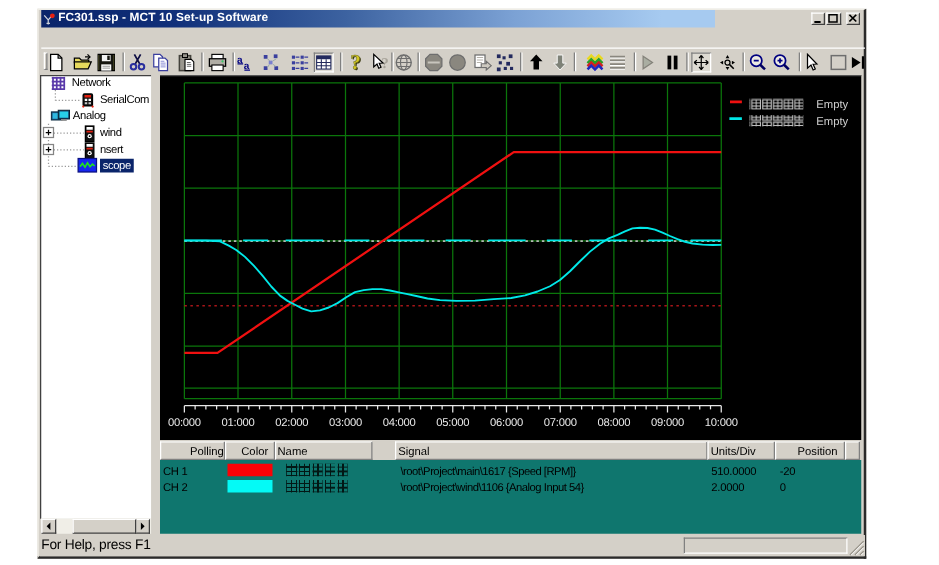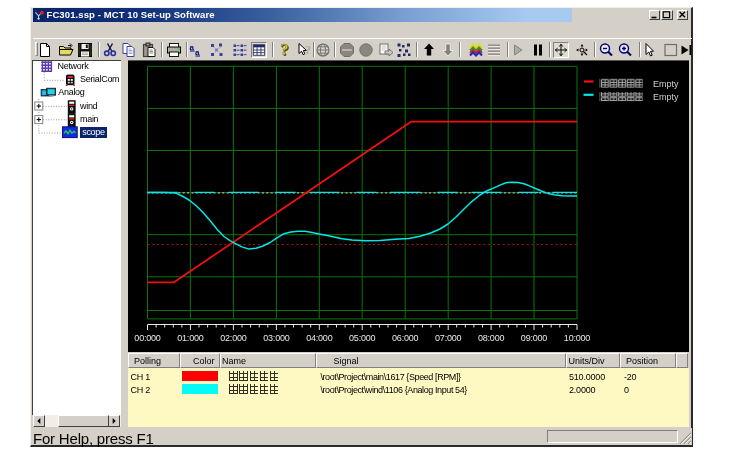--- a/index.html
+++ b/index.html
@@ -30,22 +30,22 @@
 border-top:1px solid #404040;border-left:1px solid #404040;font-size:9px;letter-spacing:-0.3px;overflow:hidden;}
 #treehsb{position:absolute;left:2px;top:406.5px;width:87.5px;height:12.5px;background:#f0eee7;}
 .sbtn{position:absolute;width:12px;height:12.5px;background:#d4d0c8;
 border-top:1px solid #fff;border-left:1px solid #fff;border-right:1px solid #404040;border-bottom:1px solid #404040;}
 #splitter{position:absolute;left:89.7px;top:51.5px;width:7.3px;height:367.5px;background:#d4d0c8;}
 #chart{position:absolute;left:97px;top:52px;width:560.5px;height:292px;background:#000;
 border-top:1px solid #555;}
 #thead{position:absolute;left:97px;top:345px;width:560.5px;height:15px;overflow:hidden;background:#d4d0c8;font-size:9px;}
 .hcell{position:absolute;top:0;height:15px;background:#d4d0c8;border-top:1px solid #fff;border-left:1px solid #fff;
 border-right:1px solid #808080;border-bottom:1px solid #808080;line-height:14px;color:#000;white-space:nowrap;overflow:hidden;}
-#tbody{position:absolute;left:97px;top:360px;width:560.5px;height:58.5px;background:#fef9c3;font-size:9px;letter-spacing:-0.2px;color:#000;}
-#statusbar{position:absolute;left:0.5px;top:419.5px;width:660px;height:17.5px;background:#d4d0c8;font-size:15px;letter-spacing:-0.2px;color:#000;}
+#tbody{position:absolute;left:97px;top:360px;width:560.5px;height:58.5px;background:#0f766e;font-size:9px;letter-spacing:-0.2px;color:#000;}
+#statusbar{position:absolute;left:0.5px;top:419.5px;width:660px;height:17.5px;background:#d4d0c8;font-size:11px;letter-spacing:-0.2px;color:#000;}
 #statusbar .sunken{position:absolute;left:515px;top:2.5px;width:131px;height:13px;
 border-top:1px solid #808080;border-left:1px solid #808080;border-bottom:1px solid #fff;border-right:1px solid #fff;}
 
 .cjk{display:inline-block;vertical-align:middle;}
 .cjk i{display:inline-block;margin-right:1.4px;opacity:0.8;
 background-image:repeating-linear-gradient(0deg,currentColor 0 1px,transparent 1px 3.4px),
 repeating-linear-gradient(90deg,currentColor 0 1px,transparent 1px 4px);}
 </style>
 </head>
 <body>
@@ -299,21 +299,21 @@
 
 <g transform="translate(29.5,65.8)">
 <rect x="0" y="0" width="14.7" height="10.8" fill="#1626f0" stroke="#0a1080"></rect>
 <path d="M1.5 6.5 L3.5 4 L5.5 7 L7.5 3.5 L9.5 6.5 L11.5 4.5 L13.2 6" stroke="#20e020" stroke-width="1.3" fill="none"></path>
 </g>
 </svg>
     <div style="position:absolute;left:24.700000000000003px;top:0.29999999999999716px;line-height:11px;color:#000;">Network</div>
     <div style="position:absolute;left:47.2px;top:13.799999999999997px;line-height:11px;color:#000;">SerialCom</div>
     <div style="position:absolute;left:25.5px;top:26.799999999999997px;line-height:11px;color:#000;">Analog</div>
     <div style="position:absolute;left:47.2px;top:40px;line-height:11px;color:#000;text-align:right;">wind</div>
-    <div style="position:absolute;left:47.2px;top:53.7px;line-height:11px;color:#000;">main</div>
+    <div style="position:absolute;left:47.2px;top:53.7px;line-height:11px;color:#000;">nsert</div>
     <div style="position:absolute;left:47.400000000000006px;top:66.5px;background:#0a246a;color:#fff;padding:0 2px;line-height:11px;">scope</div>
   </div>
   <div id="treehsb">
     <div class="sbtn" style="left:0;top:0;">
         <svg width="10" height="10" viewBox="0 0 10 10" style="display:block">
           <path d="M6.3 2 L3.3 5 L6.3 8 Z" fill="#000"></path>
         </svg>
       </div>
     <div class="sbtn" style="left:74.5px;top:0;">
         <svg width="10" height="10" viewBox="0 0 10 10" style="display:block">
@@ -428,26 +428,26 @@
         </defs>
     <rect x="471.6" y="17.8" width="43" height="9" fill="url(#cjk)"></rect>
     <rect x="471.6" y="31.1" width="43" height="9" fill="url(#cjk)"></rect>
     <g fill="#cfcfcf" font-size="9px" font-family="Liberation Sans">
           <text x="525.0" y="25.5">Empty</text>
           <text x="525.0" y="38.8">Empty</text>
         </g>
     </svg>
   </div>
   <div id="thead">
-    <div class="hcell" style="left:0px;width:52px;padding-left:5px;">Polling</div>
+    <div class="hcell" style="left:0px;width:52px;padding-left:5px;text-align:right;">Polling</div>
     <div class="hcell" style="left:52px;width:39.5px;padding-left:12px;">Color</div>
-    <div class="hcell" style="left:91.5px;width:96.0px;padding-left:1.5px;">Name</div>
-    <div class="hcell" style="left:187.5px;width:250.0px;padding-left:17px;">Signal</div>
+    <div class="hcell" style="left:91.5px;width:78px;padding-left:1.5px;">Name</div>
+    <div class="hcell" style="left:187.5px;width:250.0px;padding-left:2px;">Signal</div>
     <div class="hcell" style="left:437.5px;width:54.5px;padding-left:2px;">Units/Div</div>
-    <div class="hcell" style="left:492px;width:56.299999999999955px;padding-left:5px;">Position</div>
+    <div class="hcell" style="left:492px;width:56.299999999999955px;padding-left:17px;">Position</div>
     <div class="hcell" style="left:548.3px;width:12.200000000000045px;padding-left:0px;"></div>
   </div>
   <div id="tbody">
     <div style="position:absolute;left:2.4px;top:3.5px;">CH 1</div>
     <div style="position:absolute;left:54.3px;top:2.5px;width:36.2px;height:10.5px;background:#fb0206;"></div>
     <div style="position:absolute;left:101.4px;top:3px;"><span class="cjk" style="color:#000;"><i style="width:8.7px;height:9.7px;"></i><i style="width:8.7px;height:9.7px;"></i><i style="width:8.7px;height:9.7px;"></i><i style="width:8.7px;height:9.7px;"></i><i style="width:8.7px;height:9.7px;"></i></span></div>
     <div style="position:absolute;left:192.4px;top:3.5px;white-space:nowrap;letter-spacing:-0.4px;">\root\Project\main\1617 {Speed [RPM]}</div>
     <div style="position:absolute;left:441px;top:3.5px;">510.0000</div>
     <div style="position:absolute;left:495.9px;top:3.5px;">-20</div>
     <div style="position:absolute;left:2.4px;top:16.5px;">CH 2</div>

